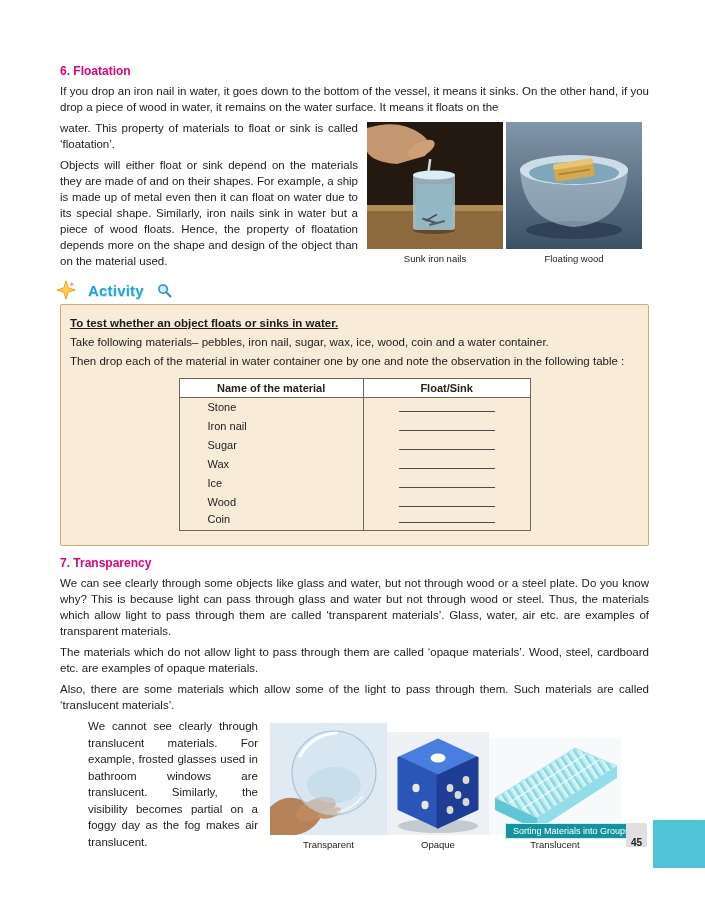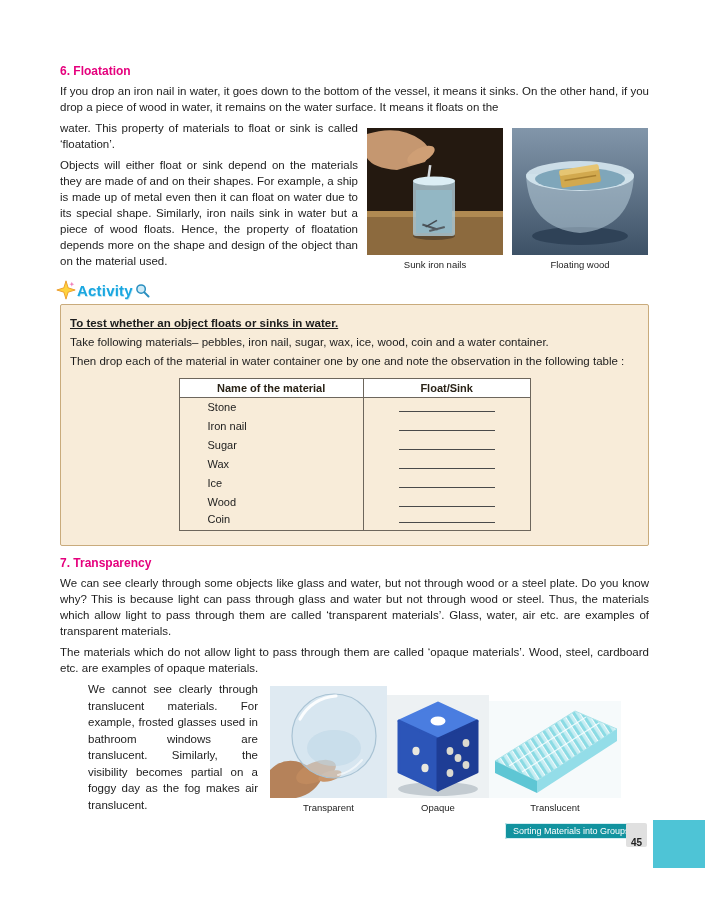--- a/index.html
+++ b/index.html
@@ -15,32 +15,32 @@
     font-size:12px; font-weight:bold; color:#e5007d; margin-bottom:5px;
   }
   p.body {
     font-size:11.5px; line-height:16px; text-align:justify; margin-bottom:5px;
   }
 
   
   .wrap-row { position:relative; min-height:152px; }
   .left-col { width:298px; }
   .img-block {
-    position:absolute; right:0; top:8px; width:282px;
-    display:flex; gap:9px;
+    position:absolute; right:0; top:2px; width:282px;
+    display:flex; gap:3px;
   }
   figure { display:flex; flex-direction:column; }
   .photo { overflow:hidden; background:#ddd; }
   .photo svg { display:block; width:100%; height:100%; }
   figcaption {
     font-size:9.5px; color:#222; text-align:center; margin-top:4px;
   }
 
   
-  .activity-label { display:flex; align-items:center; gap:1px; margin:8px 0 4px -4px; }
+  .activity-label { display:flex; align-items:center; gap:12px; margin:8px 0 4px -4px; }
   .activity-label .star { width:20px; height:20px; }
   .activity-label .word {
     font-size:15px; font-weight:bold; color:#1aa7e0; letter-spacing:0.2px;
     text-shadow:0.5px 0.5px 0 #bfe6f5;
   }
   .activity-label .mag { width:15px; height:15px; margin-left:1px; }
 
   .activity-box {
     background:#f8ecd9; border:1px solid #c9ab7c; border-radius:2px;
     padding:10px 9px 14px 9px;
@@ -211,20 +211,21 @@
             <td class="fs"><span class="blank-line"></span></td>
           </tr>
         </tbody>
       </table>
     </div>
 
     <section class="sec-transparency">
       <h2 class="sec-heading">7. Transparency</h2>
       <p class="body">We can see clearly through some objects like glass and water, but not through wood or a steel plate. Do you know why? This is because light can pass through glass and water but not through wood or steel. Thus, the materials which allow light to pass through them are called ‘transparent materials’. Glass, water, air etc. are examples of transparent materials.</p>
       <p class="body">The materials which do not allow light to pass through them are called ‘opaque materials’. Wood, steel, cardboard etc. are examples of opaque materials.</p>
+      <p class="body">Also, there are some materials which allow some of the light to pass through them. Such materials are called ‘translucent materials’.</p>
 
       <div class="bottom-wrap">
         <div class="narrow-col">
           <p>We cannot see clearly through translucent materials. For example, frosted glasses used in bathroom windows are translucent. Similarly, the visibility becomes partial on a foggy day as the fog makes air translucent.</p>
         </div>
 
         <div class="fig-row">
           <figure>
             <div class="photo" style="width:117px;height:112px;">
               <svg viewBox="0 0 117 112" preserveAspectRatio="none">

